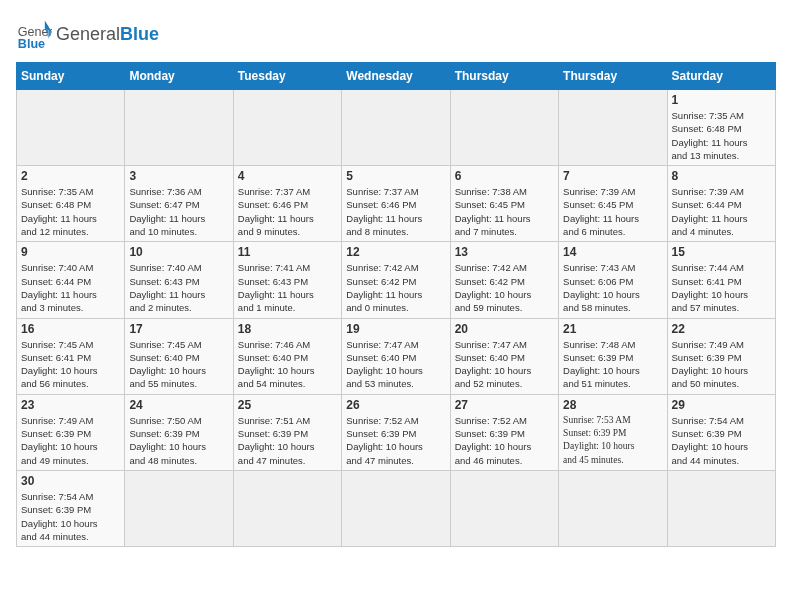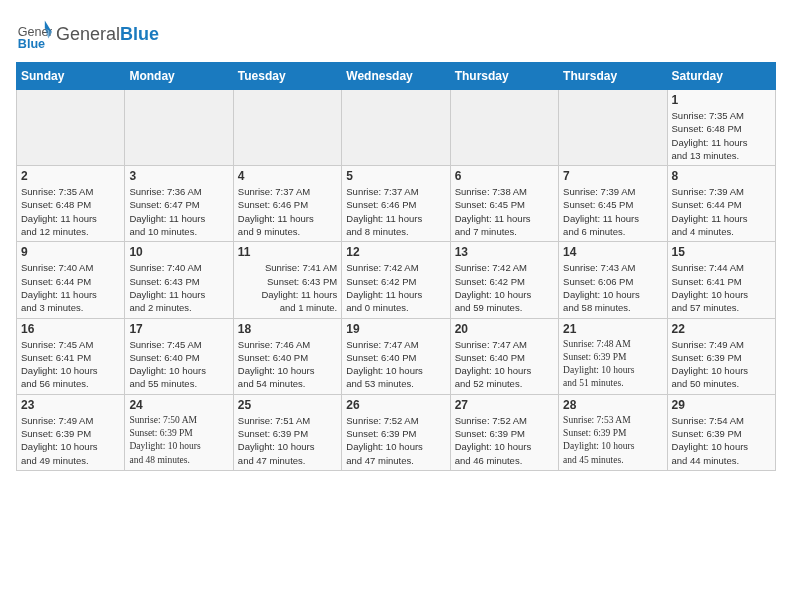--- a/index.html
+++ b/index.html
@@ -192,21 +192,21 @@
         </td>
         <td>
           <span class="day-number">10</span>
           <div class="day-info" style="white-space: pre-line;">Sunrise: 7:40 AM
 Sunset: 6:43 PM
 Daylight: 11 hours
 and 2 minutes.</div>
         </td>
         <td>
           <span class="day-number">11</span>
-          <div class="day-info" style="white-space: pre-line; text-align: right;">Sunrise: 7:41 AM
+          <div class="day-info" style="white-space: pre-line;">Sunrise: 7:41 AM
 Sunset: 6:43 PM
 Daylight: 11 hours
 and 1 minute.</div>
         </td>
         <td>
           <span class="day-number">12</span>
           <div class="day-info" style="white-space: pre-line;">Sunrise: 7:42 AM
 Sunset: 6:42 PM
 Daylight: 11 hours
 and 0 minutes.</div>
@@ -264,21 +264,21 @@
         </td>
         <td>
           <span class="day-number">20</span>
           <div class="day-info" style="white-space: pre-line;">Sunrise: 7:47 AM
 Sunset: 6:40 PM
 Daylight: 10 hours
 and 52 minutes.</div>
         </td>
         <td>
           <span class="day-number">21</span>
-          <div class="day-info" style="white-space: pre-line; font-family: Liberation Serif, serif;">Sunrise: 7:48 AM
+          <div class="day-info" style="white-space: pre-line;">Sunrise: 7:48 AM
 Sunset: 6:39 PM
 Daylight: 10 hours
 and 51 minutes.</div>
         </td>
         <td>
           <span class="day-number">22</span>
           <div class="day-info" style="white-space: pre-line;">Sunrise: 7:49 AM
 Sunset: 6:39 PM
 Daylight: 10 hours
 and 50 minutes.</div>
@@ -287,21 +287,21 @@
       <tr>
         <td>
           <span class="day-number">23</span>
           <div class="day-info" style="white-space: pre-line;">Sunrise: 7:49 AM
 Sunset: 6:39 PM
 Daylight: 10 hours
 and 49 minutes.</div>
         </td>
         <td>
           <span class="day-number">24</span>
-          <div class="day-info" style="white-space: pre-line; font-family: Liberation Serif, serif;">Sunrise: 7:50 AM
+          <div class="day-info" style="white-space: pre-line;">Sunrise: 7:50 AM
 Sunset: 6:39 PM
 Daylight: 10 hours
 and 48 minutes.</div>
         </td>
         <td>
           <span class="day-number">25</span>
           <div class="day-info" style="white-space: pre-line;">Sunrise: 7:51 AM
 Sunset: 6:39 PM
 Daylight: 10 hours
 and 47 minutes.</div>
@@ -327,15 +327,30 @@
 Daylight: 10 hours
 and 45 minutes.</div>
         </td>
         <td>
           <span class="day-number">29</span>
           <div class="day-info" style="white-space: pre-line;">Sunrise: 7:54 AM
 Sunset: 6:39 PM
 Daylight: 10 hours
 and 44 minutes.</div>
         </td>
+      </tr>
+      <tr>
+        <td>
+          <span class="day-number">30</span>
+          <div class="day-info" style="white-space: pre-line;">Sunrise: 7:54 AM
+Sunset: 6:39 PM
+Daylight: 10 hours
+and 44 minutes.</div>
+        </td>
+        <td class="empty"></td>
+        <td class="empty"></td>
+        <td class="empty"></td>
+        <td class="empty"></td>
+        <td class="empty"></td>
+        <td class="empty"></td>
       </tr>
     </tbody>
 </table>
 
 </body></html>

